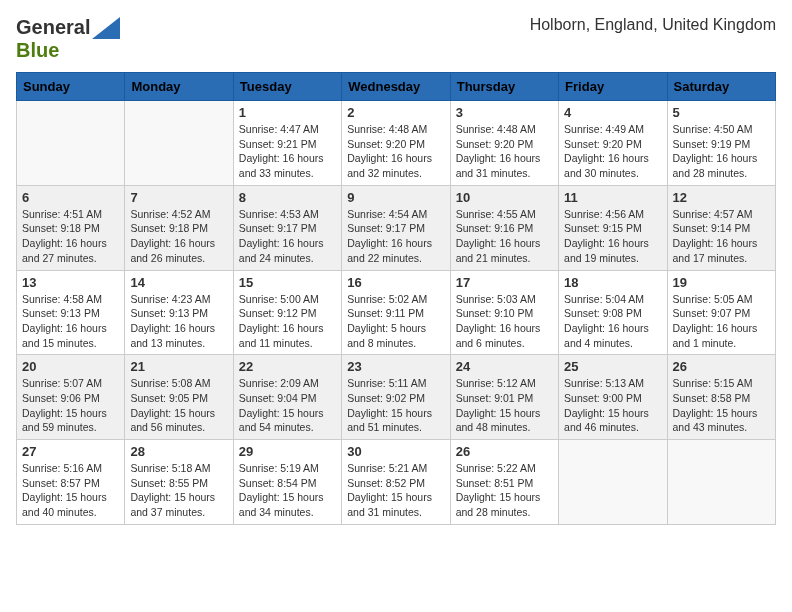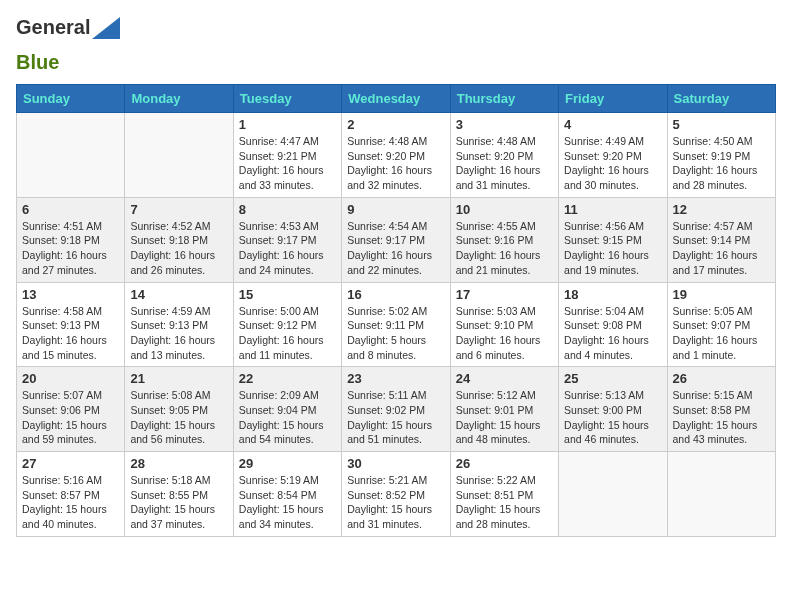--- a/index.html
+++ b/index.html
@@ -13,42 +13,41 @@
     .header {
       display: flex;
       justify-content: space-between;
       align-items: flex-start;
       margin-bottom: 10px;
     }
     .logo {
       display: flex;
       flex-direction: column;
       align-items: flex-start;
-      gap: 12px;
     }
     .title-block {
       text-align: right;
     }
     .month-year {
       font-size: 36px;
       color: #333;
       font-weight: normal;
     }
     .location {
       font-size: 16px;
       color: #333;
     }
     .calendar {
       width: 100%;
       border-collapse: collapse;
       border: 1px solid #ccc;
     }
     .calendar th {
       background: #2a6db5;
-      color: #5eead4;
+      color: #000000;
       font-size: 13px;
       font-weight: bold;
       padding: 6px 6px;
       text-align: left;
       border: 1px solid #1a5aa0;
     }
     .calendar td {
       vertical-align: top;
       padding: 4px 5px;
       border: 1px solid #ccc;
@@ -81,20 +80,21 @@
   <div class="logo">
     <div style="display:flex;align-items:center;">
       <span style="font-size:20px;font-weight:bold;color:#333;">General</span>
       <svg width="28" height="22" viewBox="0 0 28 22" style="margin-left:2px;">
         <polygon points="0,22 28,0 28,22" fill="#2a6db5"></polygon>
       </svg>
     </div>
     <span style="font-size:20px;font-weight:bold;color:#4d7c0f;">Blue</span>
   </div>
   <div class="title-block">
+    <div class="location">Holborn, England, United Kingdom</div>
   </div>
 </div>
 
 <table class="calendar">
   <thead>
     <tr>
     <th>Sunday</th>
         <th>Monday</th>
         <th>Tuesday</th>
         <th>Wednesday</th>
@@ -158,21 +158,21 @@
           <div class="day-info"><span>Sunrise: 4:57 AM</span><br><span>Sunset: 9:14 PM</span><br><span>Daylight: 16 hours and 17 minutes.</span></div>
         </td>
       </tr>
       <tr>
         <td>
           <span class="day-number">13</span>
           <div class="day-info"><span>Sunrise: 4:58 AM</span><br><span>Sunset: 9:13 PM</span><br><span>Daylight: 16 hours and 15 minutes.</span></div>
         </td>
         <td>
           <span class="day-number">14</span>
-          <div class="day-info"><span>Sunrise: 4:59 AM</span><br><span>Sunset: 9:13 PM</span><br><span>Daylight: 16 hours and 13 minutes.</span></div>
+          <div class="day-info"><span>Sunrise: 4:23 AM</span><br><span>Sunset: 9:13 PM</span><br><span>Daylight: 16 hours and 13 minutes.</span></div>
         </td>
         <td>
           <span class="day-number">15</span>
           <div class="day-info"><span>Sunrise: 5:00 AM</span><br><span>Sunset: 9:12 PM</span><br><span>Daylight: 16 hours and 11 minutes.</span></div>
         </td>
         <td>
           <span class="day-number">16</span>
           <div class="day-info"><span>Sunrise: 5:02 AM</span><br><span>Sunset: 9:11 PM</span><br><span>Daylight: 5 hours and 8 minutes.</span></div>
         </td>
         <td>

